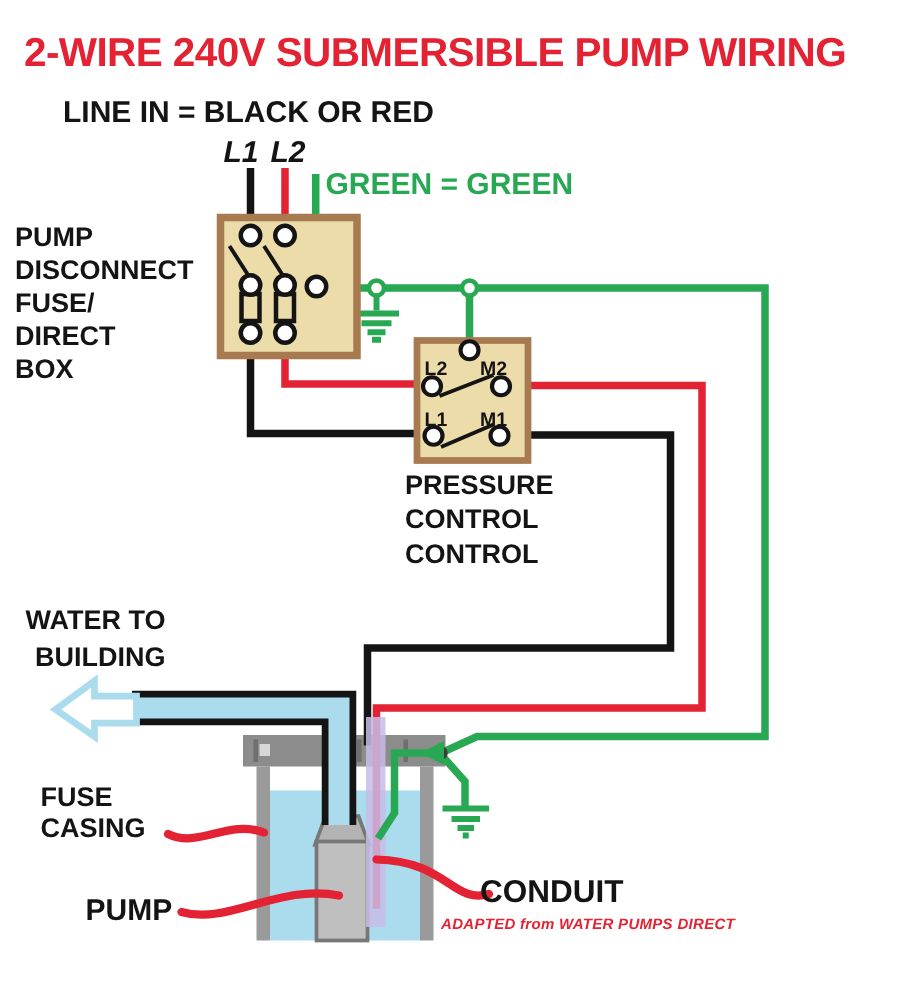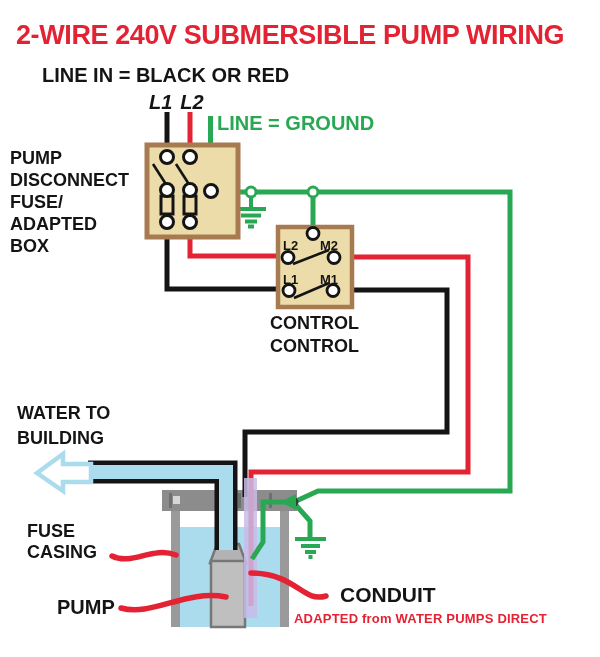--- a/index.html
+++ b/index.html
@@ -10,21 +10,21 @@
        color:var(--black);white-space:nowrap;}
   .title{font-size:27px;letter-spacing:-0.4px;color:var(--red);}
   .lbl18{font-size:20px;}
   .green-text{color:var(--green);}
   .multi div{line-height:inherit;}
   .disc{line-height:22px;font-size:18px;}
   .press{line-height:23px;font-size:18px;}
   .water{line-height:25px;font-size:18px;}
   .casing{line-height:21px;font-size:18px;}
   .conduit-lbl{font-size:21px;}
-  .attrib{font-size:13px;letter-spacing:.2px;color:var(--red);}
+  .attrib{font-size:10px;letter-spacing:.2px;color:var(--red);font-style:italic;}
   
   .w{fill:none;stroke-width:5;}
   .w-black{stroke:var(--black);}
   .w-red{stroke:var(--red);}
   .w-green{stroke:var(--green);}
   .thin-black{fill:none;stroke:var(--black);stroke-width:3;}
   .blade{fill:none;stroke:var(--black);stroke-width:2.6;}
   .term{fill:#ffffff;stroke:var(--black);stroke-width:3;}
   .term-sm{fill:#ffffff;stroke:var(--black);stroke-width:2.8;}
   .ring{fill:#ffffff;stroke:var(--green);stroke-width:3;}
@@ -130,44 +130,45 @@
     <path class="leader" d="M121 608 C152 617 186 589 226 597"></path>
     <path class="leader" d="M326 596 C302 603 298 574 251 573"></path>
   </svg>
 
   <div class="lbl title" style="left:16px;top:20px;">2-WIRE 240V SUBMERSIBLE PUMP WIRING</div>
 
   <div class="lbl lbl18" style="left:42px;top:64px;">LINE IN = BLACK OR RED</div>
 
   <div class="lbl lbl18" style="left:149px;top:91px;font-style:italic;"><span>L1</span><span style="margin-left:8px;">L2</span></div>
 
-  <div class="lbl lbl18 green-text" style="left:217px;top:112px;">LINE = GROUND</div>
+  <div class="lbl lbl18 green-text" style="left:217px;top:112px;">GREEN = GREEN</div>
 
   <div class="lbl disc multi" style="left:10px;top:147px;">
     <div>PUMP</div>
     <div>DISCONNECT</div>
     <div>FUSE/</div>
-    <div>ADAPTED</div>
+    <div>DIRECT</div>
     <div>BOX</div>
   </div>
 
   <div class="lbl press multi" style="left:270px;top:312px;">
+    <div>PRESSURE</div>
     <div>CONTROL</div>
     <div>CONTROL</div>
   </div>
 
-  <div class="lbl water multi" style="left:17px;top:401px;">
+  <div class="lbl water multi" style="left:17px;top:401px;text-align:right;">
     <div>WATER TO</div>
     <div>BUILDING</div>
   </div>
 
   <div class="lbl casing multi" style="left:27px;top:521px;">
     <div>FUSE</div>
     <div>CASING</div>
   </div>
 
   <div class="lbl lbl18" style="left:57px;top:596px;">PUMP</div>
 
-  <div class="lbl conduit-lbl" style="left:340px;top:583px;">CONDUIT</div>
+  <div class="lbl conduit-lbl" style="left:320px;top:583px;">CONDUIT</div>
 
   <div class="lbl attrib" style="left:294px;top:611px;">ADAPTED from WATER PUMPS DIRECT</div>
 
 </div>
 
 </body></html>

